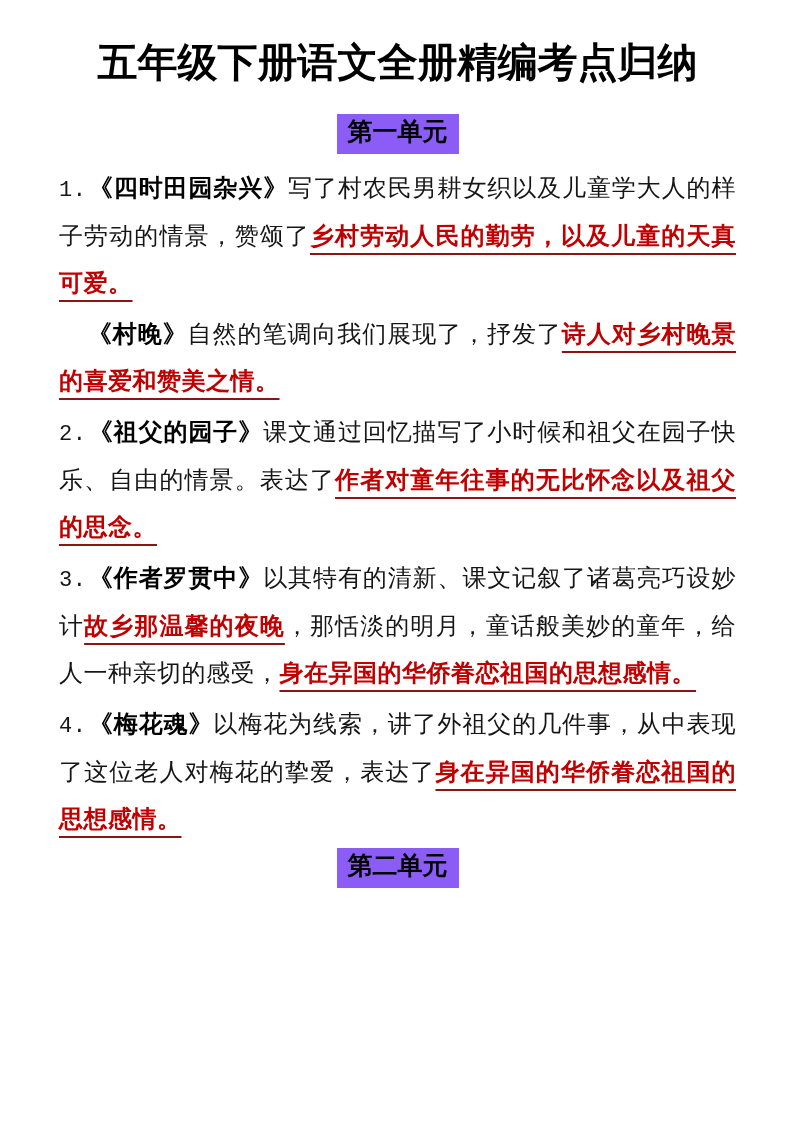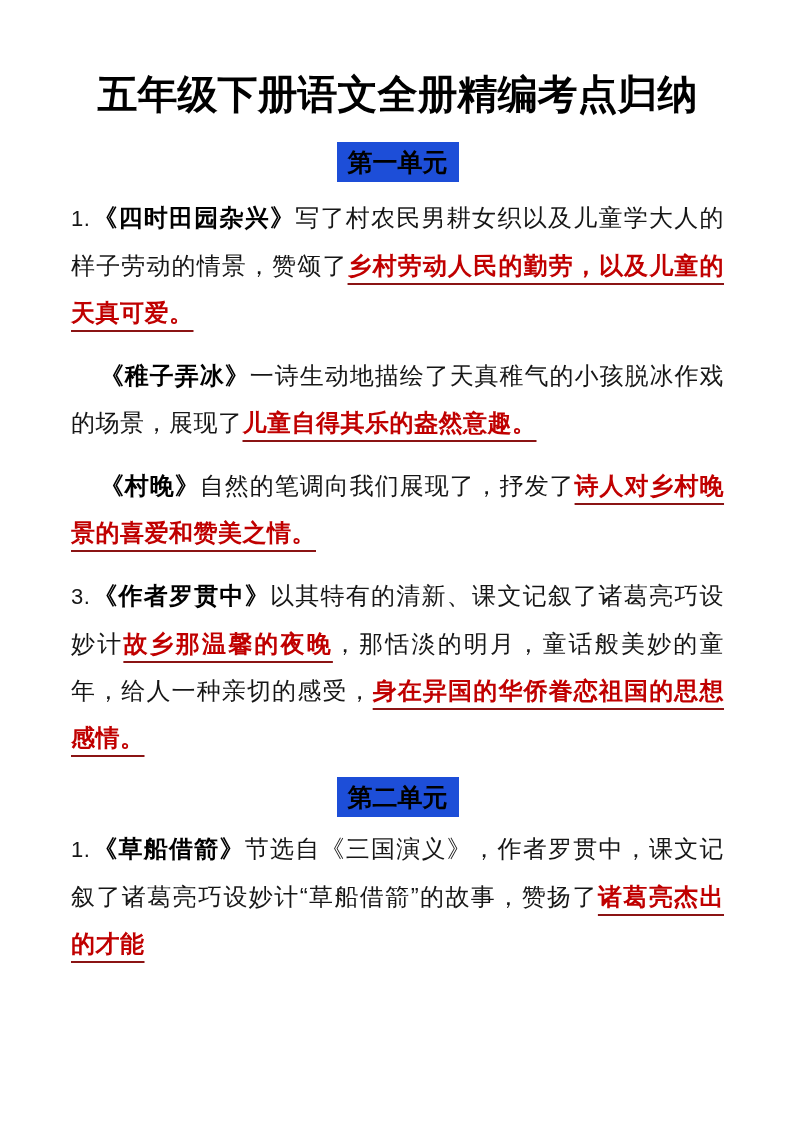--- a/index.html
+++ b/index.html
@@ -10,49 +10,50 @@
   body {
     width: 793px;
     height: 1122px;
     font-family: "Liberation Sans", sans-serif;
     overflow: hidden;
   }
   .page {
     box-sizing: border-box;
     width: 793px;
     height: 1122px;
-    padding: 68px 53px 0 55px;
+    padding: 40px 53px 0 55px;
     background: #ffffff;
+    font-family: Liberation Mono, monospace;
   }
   .doc-title {
     margin: 0;
     text-align: center;
     font-size: 40px;
     line-height: 52px;
     font-weight: 900;
     color: #000000;
     white-space: nowrap;
   }
   .section-header {
     text-align: center;
   }
   .sh1 { margin-top: 22px; }
   .sh2 { margin-top: 0; }
   .unit-badge {
     display: inline-block;
-    background: #1d4ed8;
+    background: #8b5cf6;
     color: #000000;
     font-weight: bold;
     font-size: 25px;
     line-height: 40px;
     padding: 0 11px;
     text-align: right;
   }
   .para {
-    margin: 16px;
+    margin: 4px;
     font-size: 24px;
     line-height: 47px;
     color: #161616;
     text-align: justify;
     letter-spacing: 0.5px;
   }
   .p-first { margin-top: 12px; }
   .p-after-h2 { margin-top: 8px; }
   .para.indent { text-indent: 1.2em; }
   .num {
@@ -81,35 +82,35 @@
   <h1 class="doc-title">五年级下册语文全册精编考点归纳</h1>
 
   <div class="section-header sh1">
     <span class="unit-badge">第一单元</span>
   </div>
 
   <p class="para p-first">
     <span class="num">1.</span><span class="b">《四时田园杂兴》</span><span>写了村农民男耕女织以及儿童学大人的样子劳动的情景，赞颂了</span><span class="r">乡村劳动人民的勤劳，以及儿童的天真可爱。</span>
   </p>
 
-  <p class="para indent">
-    <span class="b">《稚子弄冰》</span><span>一诗生动地描绘了天真稚气的小孩脱冰作戏的场景，展现了</span><span class="r">儿童自得其乐的盎然意趣。</span>
-  </p>
 
   <p class="para indent">
     <span class="b">《村晚》</span><span>自然的笔调向我们展现了，抒发了</span><span class="r">诗人对乡村晚景的喜爱和赞美之情。</span>
   </p>
 
+  <p class="para">
+    <span class="num">2.</span><span class="b">《祖父的园子》</span><span>课文通过回忆描写了小时候和祖父在园子快乐、自由的情景。表达了</span><span class="r">作者对童年往事的无比怀念以及祖父的思念。</span>
+  </p>
 
   <p class="para">
     <span class="num">3.</span><span class="b">《作者罗贯中》</span><span>以其特有的清新、课文记叙了诸葛亮巧设妙计</span><span class="r">故乡那温馨的夜晚</span><span>，那恬淡的明月，童话般美妙的童年，给人一种亲切的感受，</span><span class="r">身在异国的华侨眷恋祖国的思想感情。</span>
   </p>
 
+  <p class="para">
+    <span class="num">4.</span><span class="b">《梅花魂》</span><span>以梅花为线索，讲了外祖父的几件事，从中表现了这位老人对梅花的挚爱，表达了</span><span class="r">身在异国的华侨眷恋祖国的思想感情。</span>
+  </p>
 
   <div class="section-header sh2">
     <span class="unit-badge">第二单元</span>
   </div>
 
-  <p class="para p-after-h2">
-    <span class="num">1.</span><span class="b">《草船借箭》</span><span>节选自《三国演义》，作者罗贯中，课文记叙了诸葛亮巧设妙计“草船借箭”的故事，赞扬了</span><span class="r">诸葛亮杰出的才能</span>
-  </p>
 
 </div>
 
 </body></html>

